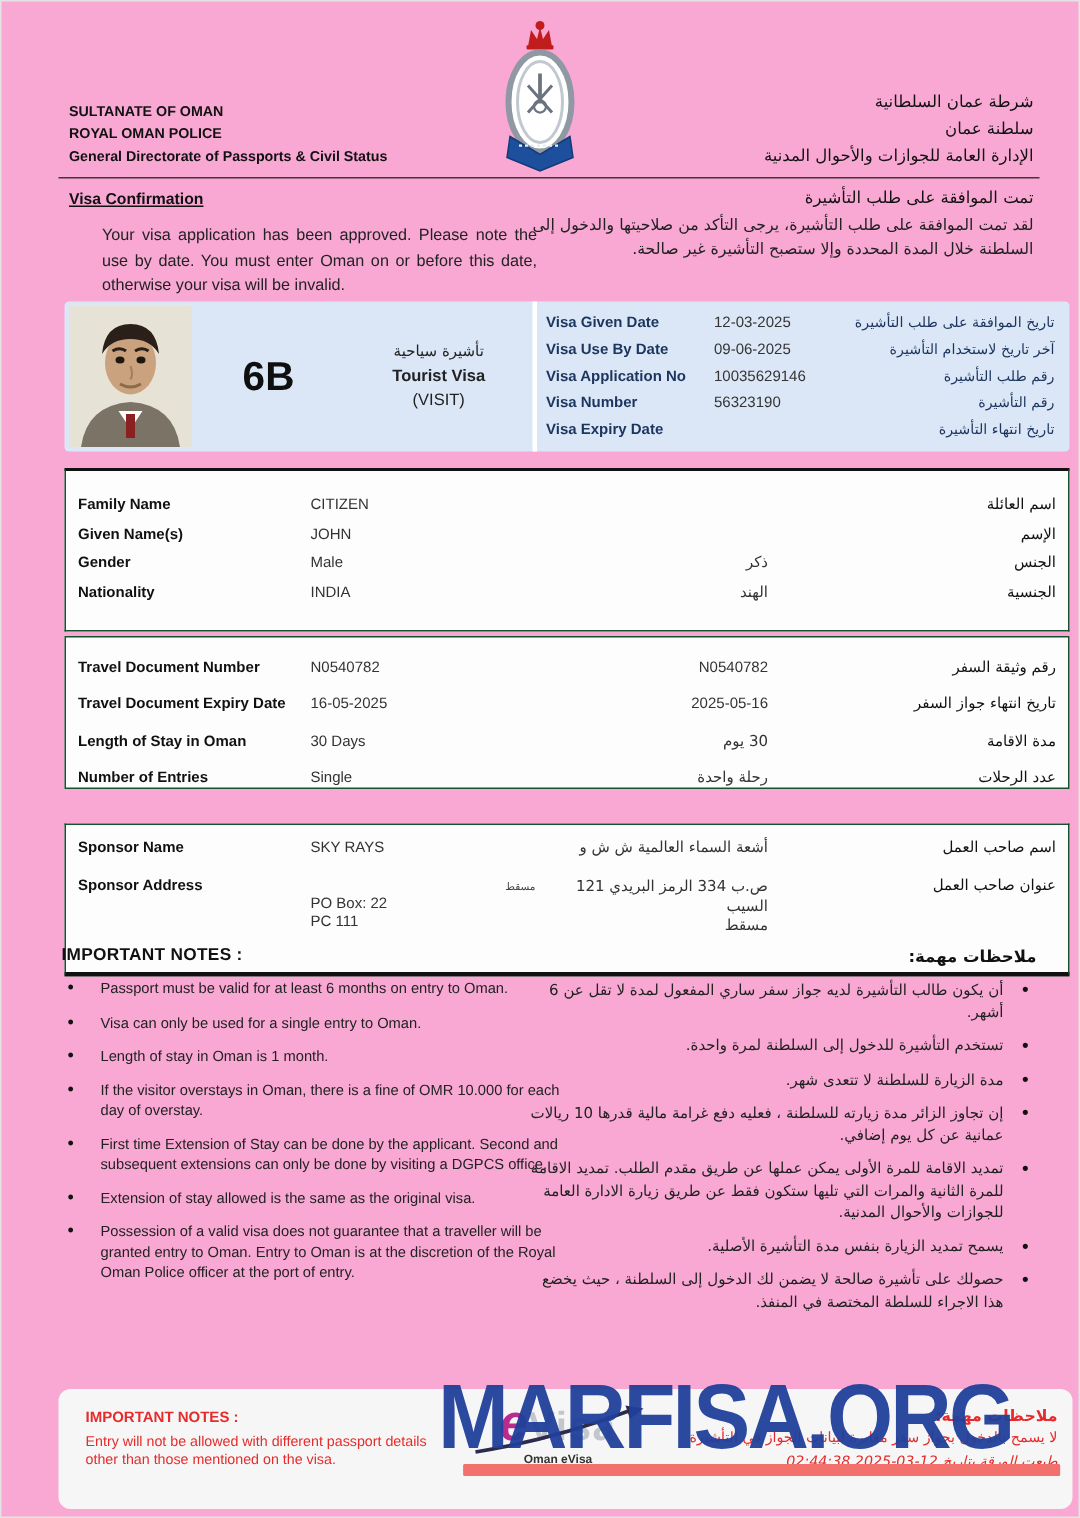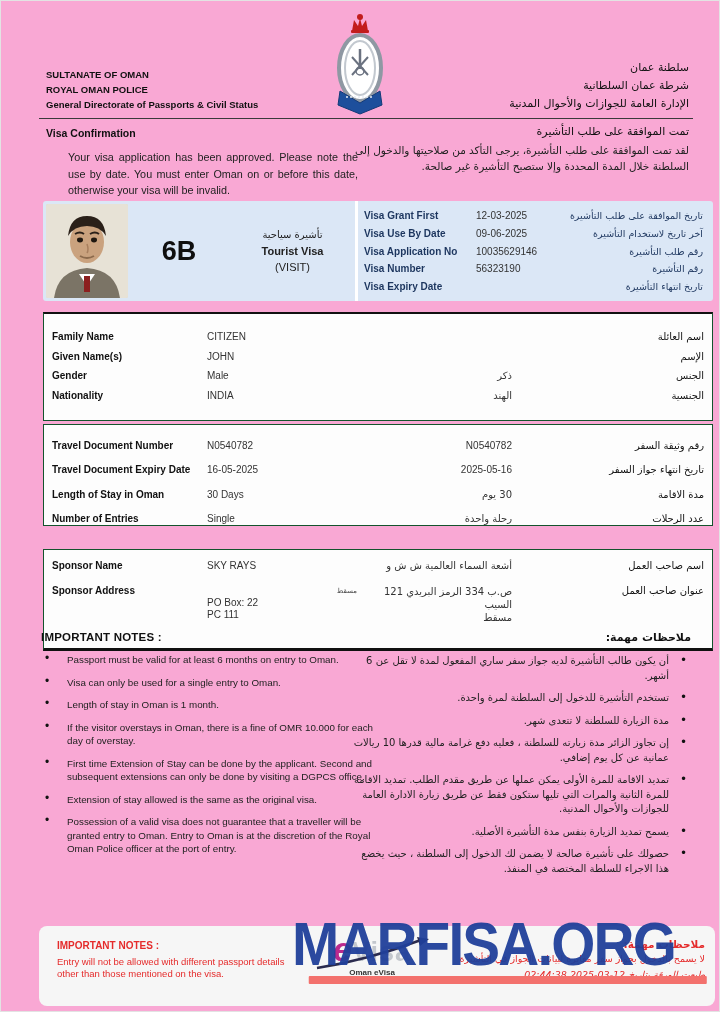--- a/index.html
+++ b/index.html
@@ -9,21 +9,21 @@
   .ar { font-family:"DejaVu Sans", sans-serif; direction:rtl; }
 
   
   .hdr-left { position:absolute; left:45px; top:66px; font-size:9.5px; font-weight:bold; line-height:15px; color:#111; }
   .hdr-right { position:absolute; right:30px; top:58px; text-align:right; font-size:11px; line-height:18px; color:#111; }
   .emblem { position:absolute; left:50%; transform:translateX(-50%); top:12px; }
   .hdr-rule { position:absolute; left:38px; right:26px; top:117px; border-top:1.5px solid #3a3a3a; }
 
   
   .conf-en { position:absolute; left:45px; top:126px; width:312px; }
-  .conf-en h2 { font-size:10.5px; font-weight:bold; margin-bottom:10px; color:#111; }
+  .conf-en h2 { font-size:10.5px; font-weight:bold; margin-bottom:10px; color:#111;text-decoration:underline; }
   .conf-en p { font-size:10.8px; line-height:16.5px; text-align:justify; color:#222;margin-left:22px; }
   .conf-ar { position:absolute; right:30px; top:124px; width:335px; text-align:right; }
   .conf-ar h2 { font-size:11px; font-weight:normal; margin-bottom:4px; color:#111; }
   .conf-ar p { font-size:10.5px; line-height:16px; color:#222; }
 
   
   .visa-box { position:absolute; left:42px; top:200px; width:670px; height:100px; background:#dbe7f6; border-radius:3px; display:flex; align-items:stretch; }
   .photo { width:82px; height:94px; margin:3px 0 3px 3px; border-radius:2px; overflow:hidden; flex:0 0 auto; background:#ded8cb; }
   .visa-code { flex:0 0 102px; display:flex; align-items:center; justify-content:center; font-size:27px; font-weight:bold; color:#0f0f0f; }
   .visa-type { flex:1 1 auto; display:flex; flex-direction:column; align-items:center; justify-content:center; line-height:16px; }
@@ -108,22 +108,22 @@
       <ellipse cx="32" cy="55" rx="15" ry="27" fill="#fff" stroke="#c2c8cf" stroke-width="2"></ellipse>
       <path d="M32 36 v20" stroke="#6b7280" stroke-width="2.5"></path>
       <path d="M24 44 L40 62 M40 44 L24 62" stroke="#6b7280" stroke-width="2"></path>
       <circle cx="32" cy="58" r="4" fill="none" stroke="#6b7280" stroke-width="1.5"></circle>
       <path d="M12 78 L32 90 L52 78 L54 92 L32 101 L10 92 Z" fill="#1d4f9c" stroke="#123a77" stroke-width="1"></path>
       <path d="M18 84 h28" stroke="#e8edf5" stroke-width="1.5" stroke-dasharray="2 2"></path>
     </svg>
   </div>
 
   <div class="hdr-right ar">
+    <div>شرطة عمان السلطانية</div>
     <div>سلطنة عمان</div>
-    <div>شرطة عمان السلطانية</div>
     <div>الإدارة العامة للجوازات والأحوال المدنية</div>
   </div>
 
   <div class="hdr-rule"></div>
 
   <div class="conf-en">
     <h2>Visa Confirmation</h2>
     <p>Your visa application has been approved. Please note the use by date. You must enter Oman on or before this date, otherwise your visa will be invalid.</p>
   </div>
   <div class="conf-ar ar">
@@ -148,21 +148,21 @@
       </svg>
     </div>
     <div class="visa-code">6B</div>
     <div class="visa-type">
       <div class="t-ar ar">تأشيرة سياحية</div>
       <div class="t-en">Tourist Visa</div>
       <div class="t-sub">(VISIT)</div>
     </div>
     <div class="visa-rows">
       <div class="brow">
-        <div class="bl">Visa Grant First</div>
+        <div class="bl">Visa Given Date</div>
         <div class="bv">12-03-2025</div>
         <div class="ba ar">تاريخ الموافقة على طلب التأشيرة</div>
       </div>
       <div class="brow">
         <div class="bl">Visa Use By Date</div>
         <div class="bv">09-06-2025</div>
         <div class="ba ar">آخر تاريخ لاستخدام التأشيرة</div>
       </div>
       <div class="brow">
         <div class="bl">Visa Application No</div>

